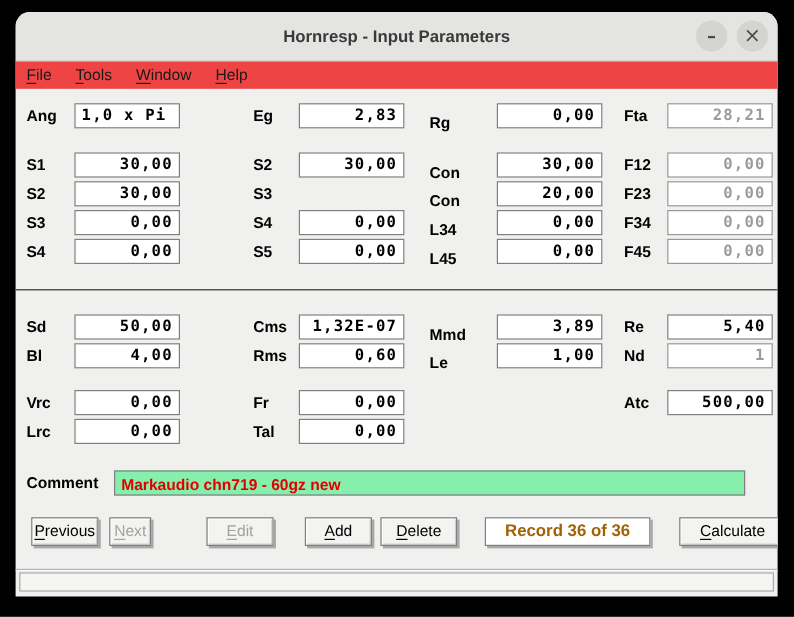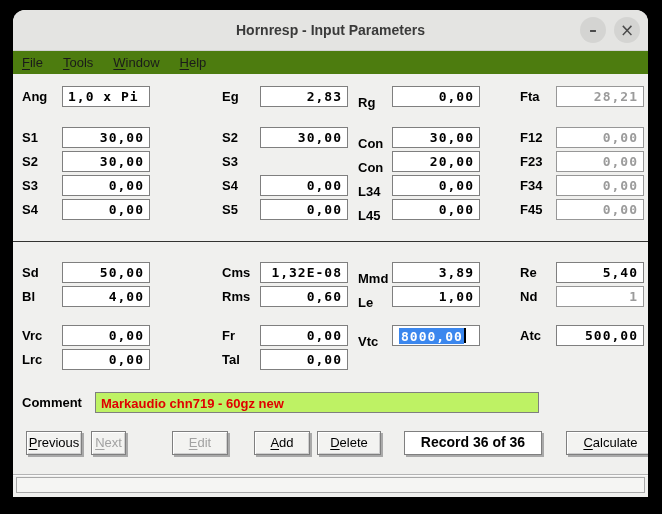--- a/index.html
+++ b/index.html
@@ -19,66 +19,66 @@
   .title{font:bold 14px "Liberation Sans",sans-serif;color:#3a3a3a;}
   .tb-btn{
     position:absolute;top:7px;width:26px;height:26px;border-radius:50%;
     background:#d4d4d2;color:#4a4a4a;display:flex;align-items:center;justify-content:center;
     font:bold 15px "DejaVu Sans",sans-serif;cursor:default;
   }
   .tb-min{right:42px;}
   .tb-close{right:8px;font-size:17px;font-weight:normal;}
   
   .menubar{
-    height:23px;background:#4d7c0f;display:flex;align-items:center;
+    height:23px;background:#ef4444;display:flex;align-items:center;
     padding-left:7px;gap:16px;font:13px "Liberation Sans",sans-serif;color:#1a1a1a;
   }
   .menu-item{padding:1px 2px;}
   
   .content{position:relative;padding-top:12px;height:424px;box-sizing:border-box;}
   .prow{position:relative;height:21px;}
   .mt20{margin-top:20px;} .mt3{margin-top:3px;} .mt18{margin-top:18px;} .mt22{margin-top:22px;}
   .divider{height:1px;background:#333331;margin-top:21px;}
   .cell{position:absolute;top:0;height:21px;display:flex;align-items:center;}
-  .c1{left:9px;} .c2{left:177px;padding-left:32px;} .c3{left:345px;} .c4{left:507px;}
+  .c1{left:9px;} .c2{left:166px;padding-left:32px;} .c3{left:345px;} .c4{left:507px;}
   .plabel{font:bold 13px "Liberation Sans",sans-serif;color:#000;}
-  .c1 .plabel{width:40px;} .c2 .plabel{width:38px;} .c3 .plabel{width:34px;margin-top:12px;} .c4 .plabel{width:36px;}
+  .c1 .plabel{width:40px;} .c2 .plabel{width:38px;} .c3 .plabel{width:56px;margin-top:12px;} .c4 .plabel{width:36px;}
   .pfield{
     box-sizing:border-box;width:88px;height:21px;background:#fff;border:1px solid #7f7f7f;
     font:bold 13px "DejaVu Sans Mono",monospace;letter-spacing:1px;color:#000;
     text-align:right;padding:2px 5px 0 2px;overflow:hidden;white-space:nowrap;
   }
   .pfield.left{text-align:left;padding-left:5px;}
   .pfield.disabled{color:#9b9b9b;border-color:#979797;}
   .pfield.sel-field{display:flex;align-items:center;padding:0 0 0 6px;text-align:left;}
   .selection{background:#3b87ee;color:#fff;padding:1px 1px 0 2px;}
   .caret{width:2px;height:15px;background:#000;}
   
   .comment-row{position:relative;height:21px;}
   .comment-label{position:absolute;left:9px;top:3px;font:bold 13px "Liberation Sans",sans-serif;color:#000;}
   .comment-field{
-    position:absolute;left:82px;top:0;width:444px;height:21px;box-sizing:border-box;
-    background:#bef264;border:1px solid #7f7f7f;font:bold 13px "Liberation Sans",sans-serif;
+    position:absolute;left:82px;top:0;width:526px;height:21px;box-sizing:border-box;
+    background:#86efac;border:1px solid #7f7f7f;font:bold 13px "Liberation Sans",sans-serif;
     color:#e00000;padding:3px 0 0 5px;white-space:nowrap;overflow:hidden;
   }
   
   .btnrow{position:relative;height:26px;}
   .wbtn{
     position:absolute;top:0;height:24px;box-sizing:border-box;background:#f3f3f1;
     border:1px solid #7f7f7f;
     box-shadow:inset 1px 1px 0 #ffffff,inset -1px -1px 0 #cfcfcf,2px 2px 0 #a9a9a9;
     font:13px "Liberation Sans",sans-serif;color:#000;text-align:center;line-height:21px;
   }
   .wbtn.disabled{color:#a2a2a2;}
   .b-prev{left:13px;width:56px;} .b-next{left:78px;width:35px;} .b-edit{left:159px;width:56px;}
   .b-add{left:241px;width:56px;} .b-del{left:304px;width:64px;}
   .recbox{
     position:absolute;left:391px;top:0;width:138px;height:24px;box-sizing:border-box;
     background:#fff;border:1px solid #7f7f7f;box-shadow:2px 2px 0 #a9a9a9;
-    font:bold 14px "Liberation Sans",sans-serif;color:#000000;text-align:center;line-height:21px;
+    font:bold 14px "Liberation Sans",sans-serif;color:#a16207;text-align:center;line-height:21px;
   }
   .b-calc{left:553px;width:89px;}
   
   .statusline{position:absolute;left:0;right:0;bottom:21px;height:1px;background:#b4b4b4;border-bottom:1px solid #fafafa;}
   .statusbar{
     position:absolute;left:3px;right:3px;bottom:4px;height:16px;box-sizing:border-box;
     background:#f5f5f3;border:1px solid #a8a8a8;
   }
   u{text-underline-offset:2px;}
 </style>
@@ -202,21 +202,21 @@
 
     <div class="divider"></div>
 
     <div class="prow mt20">
       <span class="cell c1">
           <span class="plabel">Sd</span>
           <span class="pfield">50,00</span>
         </span>
       <span class="cell c2">
           <span class="plabel">Cms</span>
-          <span class="pfield">1,32E-08</span>
+          <span class="pfield">1,32E-07</span>
         </span>
       <span class="cell c3">
           <span class="plabel">Mmd</span>
           <span class="pfield">3,89</span>
         </span>
       <span class="cell c4">
           <span class="plabel">Re</span>
           <span class="pfield">5,40</span>
         </span>
     </div>
@@ -241,27 +241,20 @@
     </div>
 
     <div class="prow mt18">
       <span class="cell c1">
           <span class="plabel">Vrc</span>
           <span class="pfield">0,00</span>
         </span>
       <span class="cell c2">
           <span class="plabel">Fr</span>
           <span class="pfield">0,00</span>
-        </span>
-      <span class="cell c3">
-          <span class="plabel">Vtc</span>
-          <span class="pfield sel-field">
-            <span class="selection">8000,00</span>
-            <span class="caret"></span>
-          </span>
         </span>
       <span class="cell c4">
           <span class="plabel">Atc</span>
           <span class="pfield">500,00</span>
         </span>
     </div>
 
     <div class="prow mt3">
       <span class="cell c1">
           <span class="plabel">Lrc</span>

